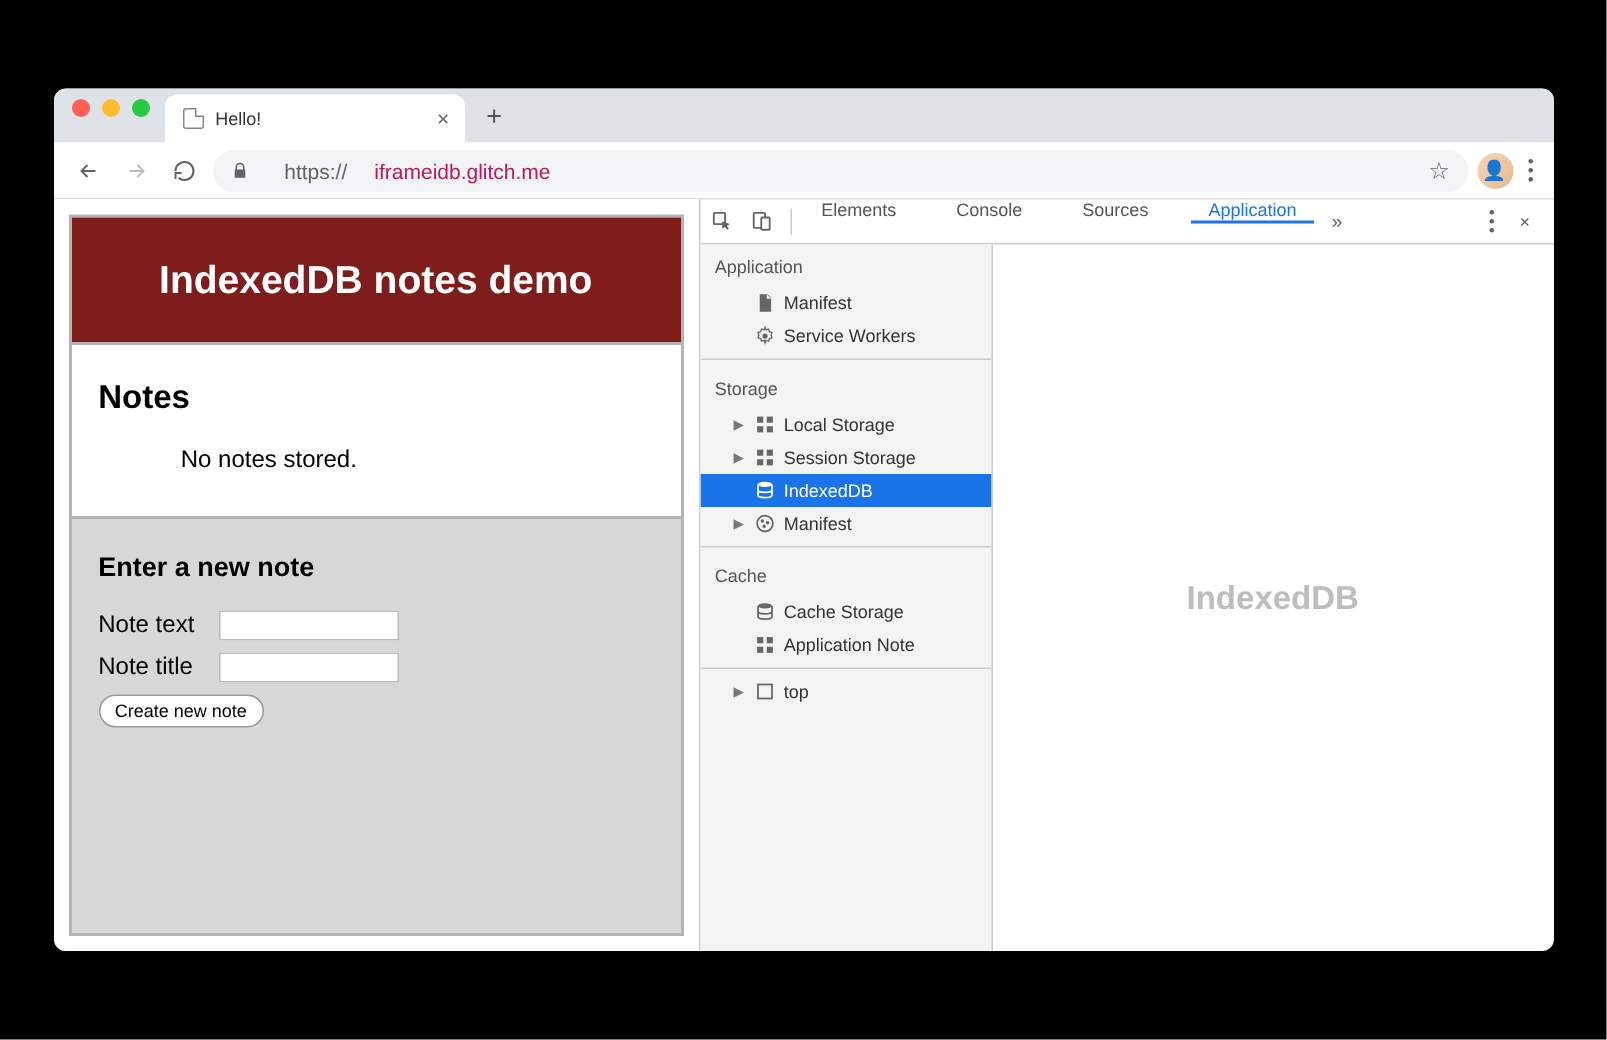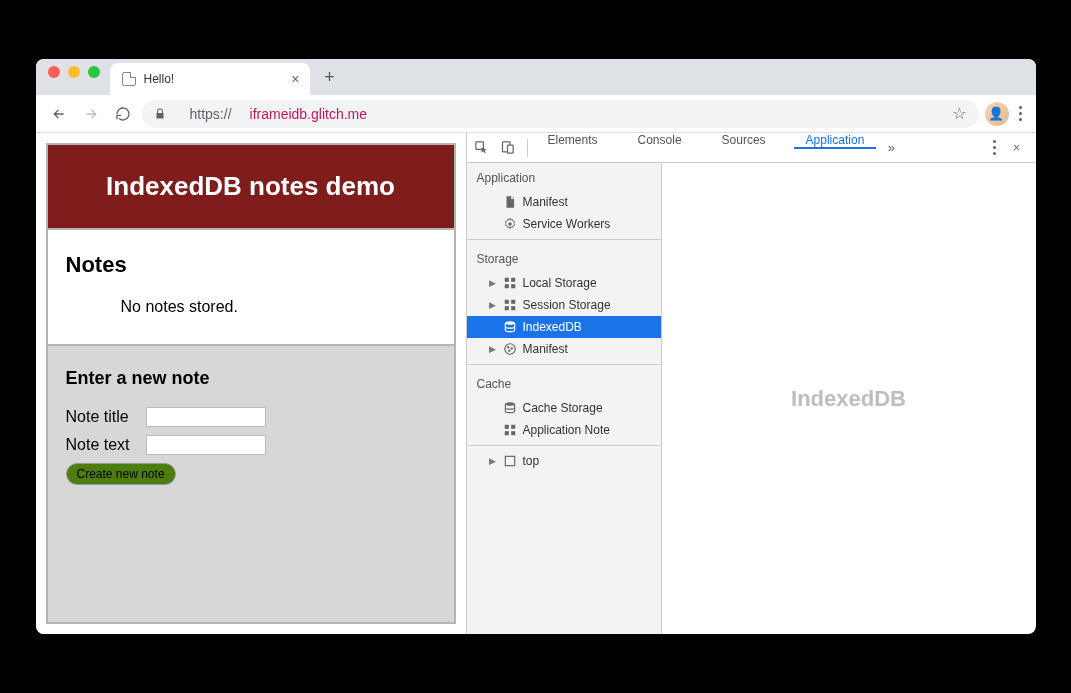--- a/index.html
+++ b/index.html
@@ -124,21 +124,21 @@
   .form-section{
     background:#d7d7d7;
     flex:1;
     padding:22px 18px;
     border-top:2px solid #b4b4b4;
   }
   .form-section h2{font-size:18px;font-weight:700;font-family: Arial, Helvetica, sans-serif; margin-bottom:18px;}
   .form-row{display:flex;align-items:center;margin-bottom:8px;font-size:16px;}
   .form-row label{width:80px;}
   .form-row input[type=text]{width:120px;height:20px;border:1px solid #bbb;background:#fff;padding:0 4px;font-size:13px;}
-  .create-btn{background:#4d7c0f;border:1px solid #999;padding:3px 10px;font-size:12px;font-family:Arial;cursor:pointer;border-radius:11px;display:inline-block;}
+  .create-btn{background:#ffffff;border:1px solid #999;padding:3px 10px;font-size:12px;font-family:Arial;cursor:pointer;border-radius:11px;display:inline-block;}
   
   .devtools{
     flex:1;
     display:flex;
     border-left:1px solid #ccc;
     min-width:0;
   }
   .dt-top{
     height:30px;
     border-bottom:1px solid #ccc;
@@ -247,25 +247,25 @@
         <div class="banner">
           <h1>IndexedDB notes demo</h1>
         </div>
         <div class="notes-section">
           <h2>Notes</h2>
           <div class="no-notes">No notes stored.</div>
         </div>
         <div class="form-section">
           <h2>Enter a new note</h2>
           <div class="form-row">
+            <label>Note text</label>
+            <input type="text" style="">
+          </div>
+          <div class="form-row">
             <label>Note title</label>
-            <input type="text" style="">
-          </div>
-          <div class="form-row">
-            <label>Note text</label>
             <input type="text" style="">
           </div>
           <button class="create-btn">Create new note</button>
         </div>
       </div>
     </div>
 
     <div class="devtools">
       <div class="devtools-col">
         <div class="dt-top">

